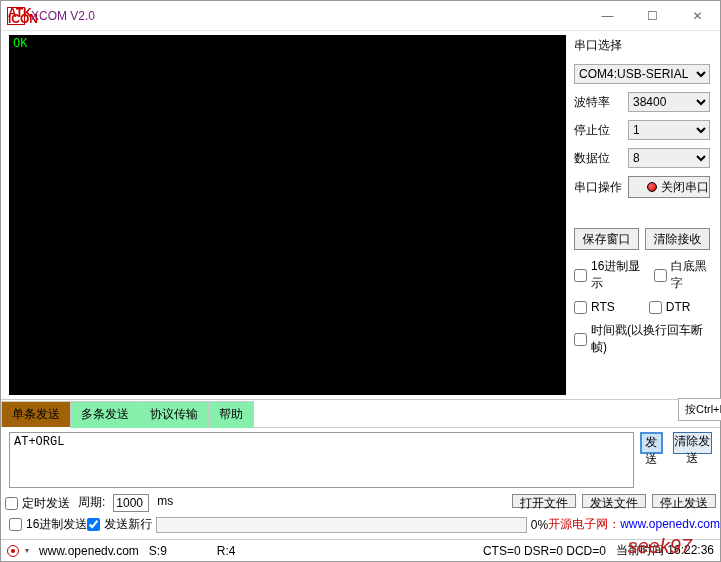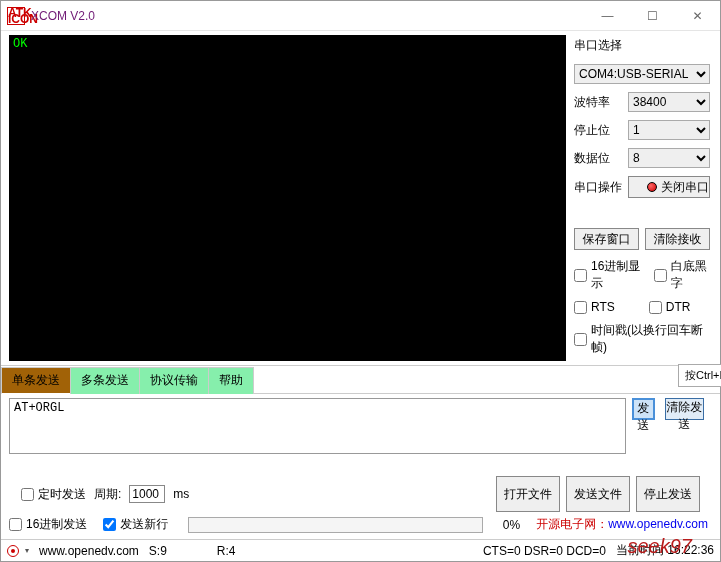--- a/index.html
+++ b/index.html
@@ -28,33 +28,33 @@
 .chk-row { display: flex; align-items: center; gap: 4px; }
 .chk-row input[type=checkbox] { width: 13px; height: 13px; }
 .chk-pair { display: flex; gap: 12px; }
 
 .tabs-area { border-top: 1px solid #ccc; }
 .tabrow { display: flex; border-bottom: 1px solid #ccc; position: relative; }
 .tab { padding: 4px 10px; border: 1px solid #ccc; border-bottom: none; background: #86efac; margin-right: -1px; position: relative; top: 1px; }
 .tab.active { background: #a16207; border-bottom: 1px solid #fff; }
 .hint-bubble { position: absolute; right: -20px; top: -2px; background: #fff; border: 1px solid #aaa; padding: 3px 6px; font-size: 11px; }
 
-.send-area { display: flex; padding: 4px 16px 4px 8px; gap: 6px; }
+.send-area { display: flex; padding: 4px 8px 4px 8px; gap: 6px; }
 .send-text { flex: 1; height: 56px; border: 1px solid #999; padding: 2px 4px; font-family: "Courier New", monospace; resize: none; }
 .send-btns { width: 72px; display: flex; flex-direction: row; gap: 10px; }
 .send-btns button { height: 22px; border: 1px solid #3a6ea5; background: #e1ecf7; }
 .send-btns button.primary { background: #cde3f8; border: 2px solid #4a90d9; }
 
-.opts-row { display: flex; align-items: center; padding: 2px 20px; gap: 8px; margin-top: 16px; }
+.opts-row { display: flex; padding: 2px 4px; gap: 8px; }
 .opts-row .period-input { width: 36px; height: 18px; border: 1px solid #888; text-align: left; padding: 0 2px; }
 .spacer { flex: 1; }
 .file-btns { display: flex; gap: 6px; }
-.file-btns button { width: 64px; height: 36px; border: 1px solid #888; background: #efefef; }
-
-.opts-row2 { display: flex; align-items: center; padding: 2px 12px 6px 8px; gap: 16px; }
+.file-btns button { width: 64px; height: 14px; border: 1px solid #888; background: #efefef; }
+
+.opts-row2 { display: flex; align-items: center; padding: 2px 0 6px 8px; gap: 0; }
 .progress { flex: 1; height: 16px; border: 1px solid #aaa; background: #f5f5f5; margin: 0 4px; }
 .link { color: #0000ee; font-family: "Courier New", monospace; }
 .link .red { color: #cc0000; }
 
 .statusbar { height: 22px; border-top: 1px solid #ccc; display: flex; align-items: center; padding: 0 6px; gap: 10px; font-size: 11px; }
 .status-dot { width: 12px; height: 12px; border: 1.5px solid #c00; border-radius: 50%; position: relative; }
 .status-dot::after { content: ""; position: absolute; width: 4px; height: 4px; background: #c00; border-radius: 50%; left: 3px; top: 3px; }
 .dd-arrow { font-size: 8px; color: #555; margin-left: -4px; }
 .statusbar .seg { white-space: nowrap; }
 .watermark { position: absolute; right: 28px; bottom: 3px; color: #b91c1c; font-size: 20px; font-style: italic; pointer-events: none; }

